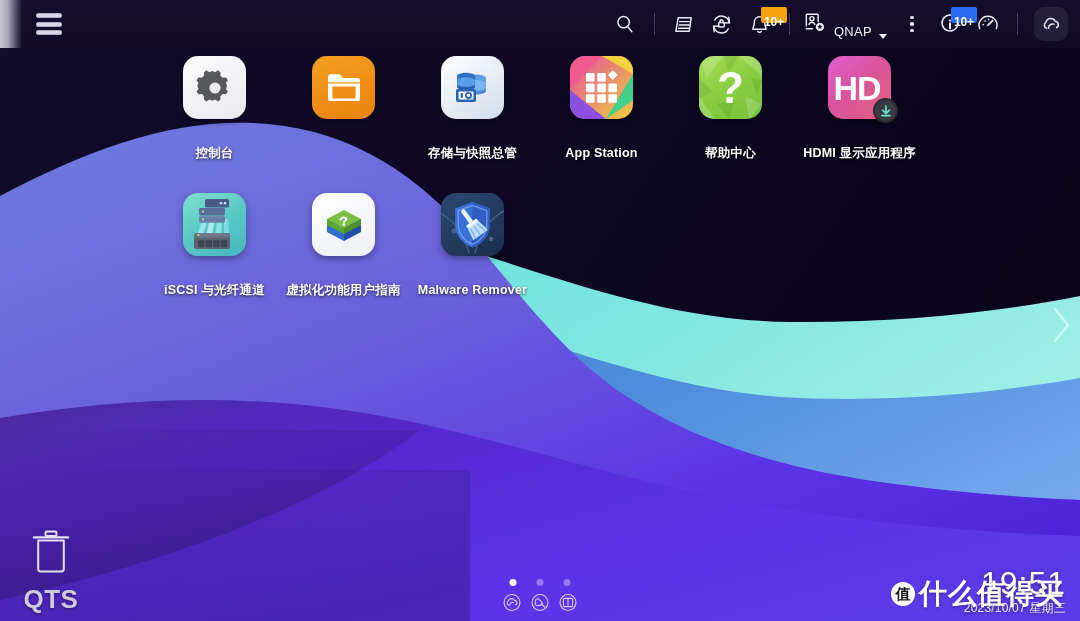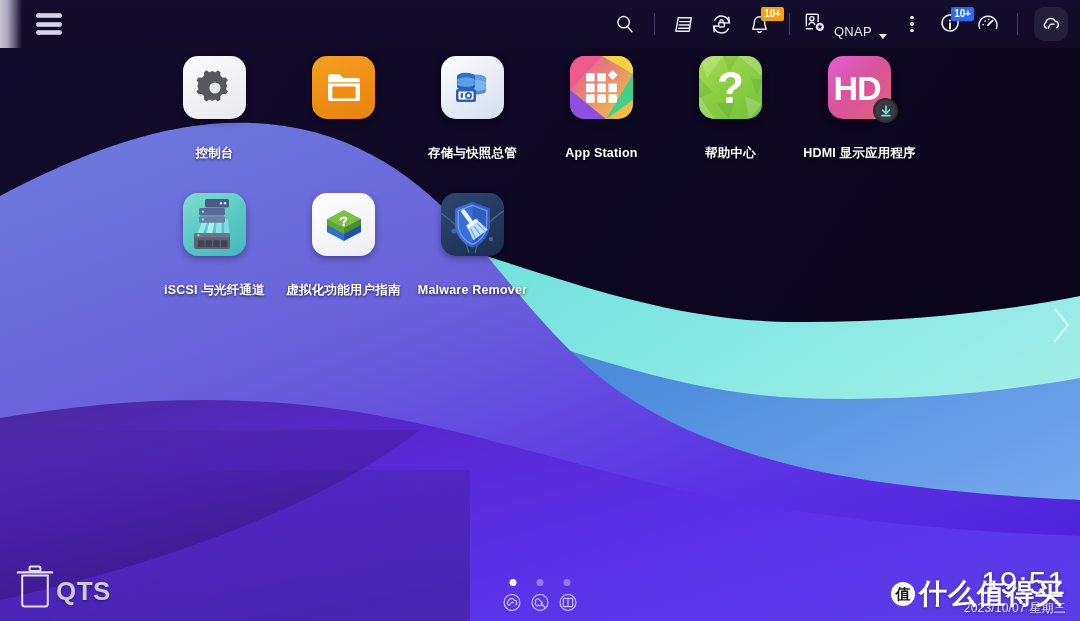--- a/index.html
+++ b/index.html
@@ -48,23 +48,23 @@
     display:flex; align-items:center; justify-content:center;
     cursor:pointer; color:#e9e8f2;
   }
   .tb-btn svg { display:block; }
   .tb-sep { width:1px; height:22px; background:#4a4566; margin:0 10px; opacity:.85; }
   .tb-user { display:flex; align-items:flex-end; gap:7px; cursor:pointer; padding:0 6px 0 2px; }
   .tb-user-name { color:#f1f0f7; font-size:13px; letter-spacing:.3px; }
   .caret { width:0;height:0;border-left:4px solid transparent;border-right:4px solid transparent;border-top:5px solid #f1f0f7; }
   .badge {
     position:absolute; top:3px; left:20px;
-    min-width:23px; height:14px; padding:0 3px;
+    min-width:23px; height:14px; padding:8px 3px;
     border-radius:2px;
-    font-size:10px; line-height:14px; text-align:center;
+    font-size:12px; line-height:14px; text-align:center;
     color:#fff; font-weight:700; letter-spacing:-.2px;
   }
   .badge.orange { background:#f5a30c; }
   .badge.blue { background:#2a6df4; }
   .dots-v { display:flex; flex-direction:column; gap:3px; align-items:center; }
   .dots-v i { width:3.5px;height:3.5px;border-radius:50%;background:#e9e8f2;display:block; }
   .cloud-pill {
     width:34px;height:34px;border-radius:10px;
     background:rgba(255,255,255,.08);
     display:flex;align-items:center;justify-content:center;
@@ -101,21 +101,21 @@
   
   #page-next {
     position:absolute; right:6px; top:302px; z-index:14;
     width:26px;height:46px; cursor:pointer;
     opacity:.55;
   }
 
   
   #trash {
     position:absolute; left:14px; bottom:6px; z-index:14;
-    width:74px; display:flex; flex-direction:row; align-items:center;
+    width:74px; display:flex; flex-direction:column; align-items:center;
     cursor:pointer;
   }
   #trash .t-label {
     margin-top:4px; font-size:26px; font-weight:700; color:#cfc9dd;
     letter-spacing:.5px; text-shadow:0 1px 3px rgba(0,0,0,.45);
   }
 
   
   #dock {
     position:absolute; left:50%; transform:translateX(-50%); bottom:5px;

